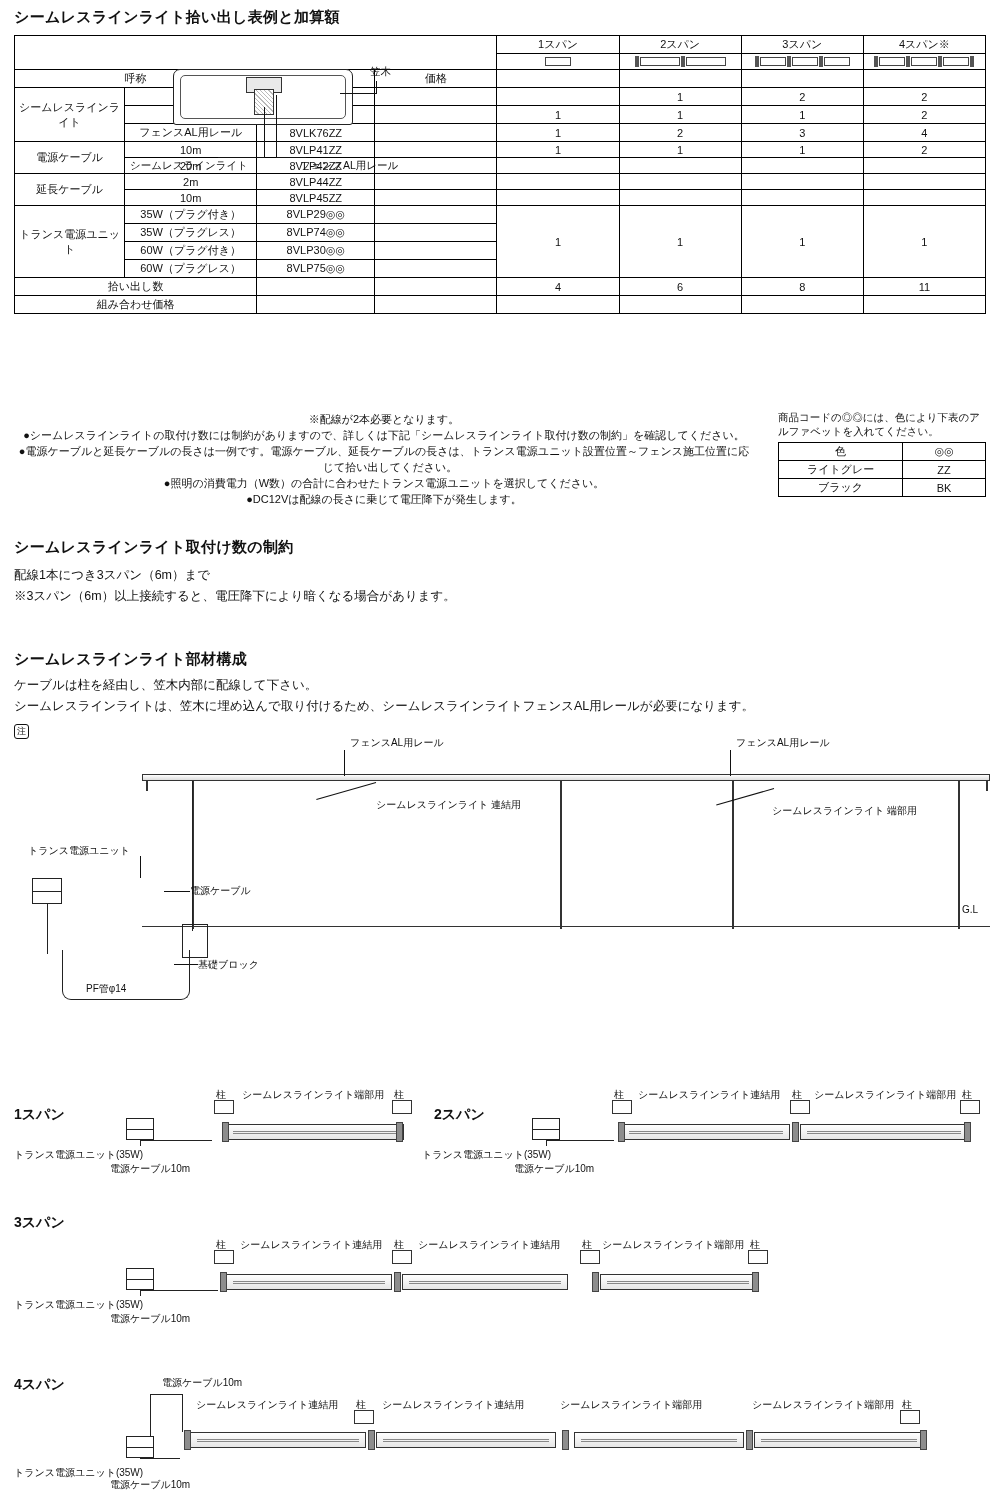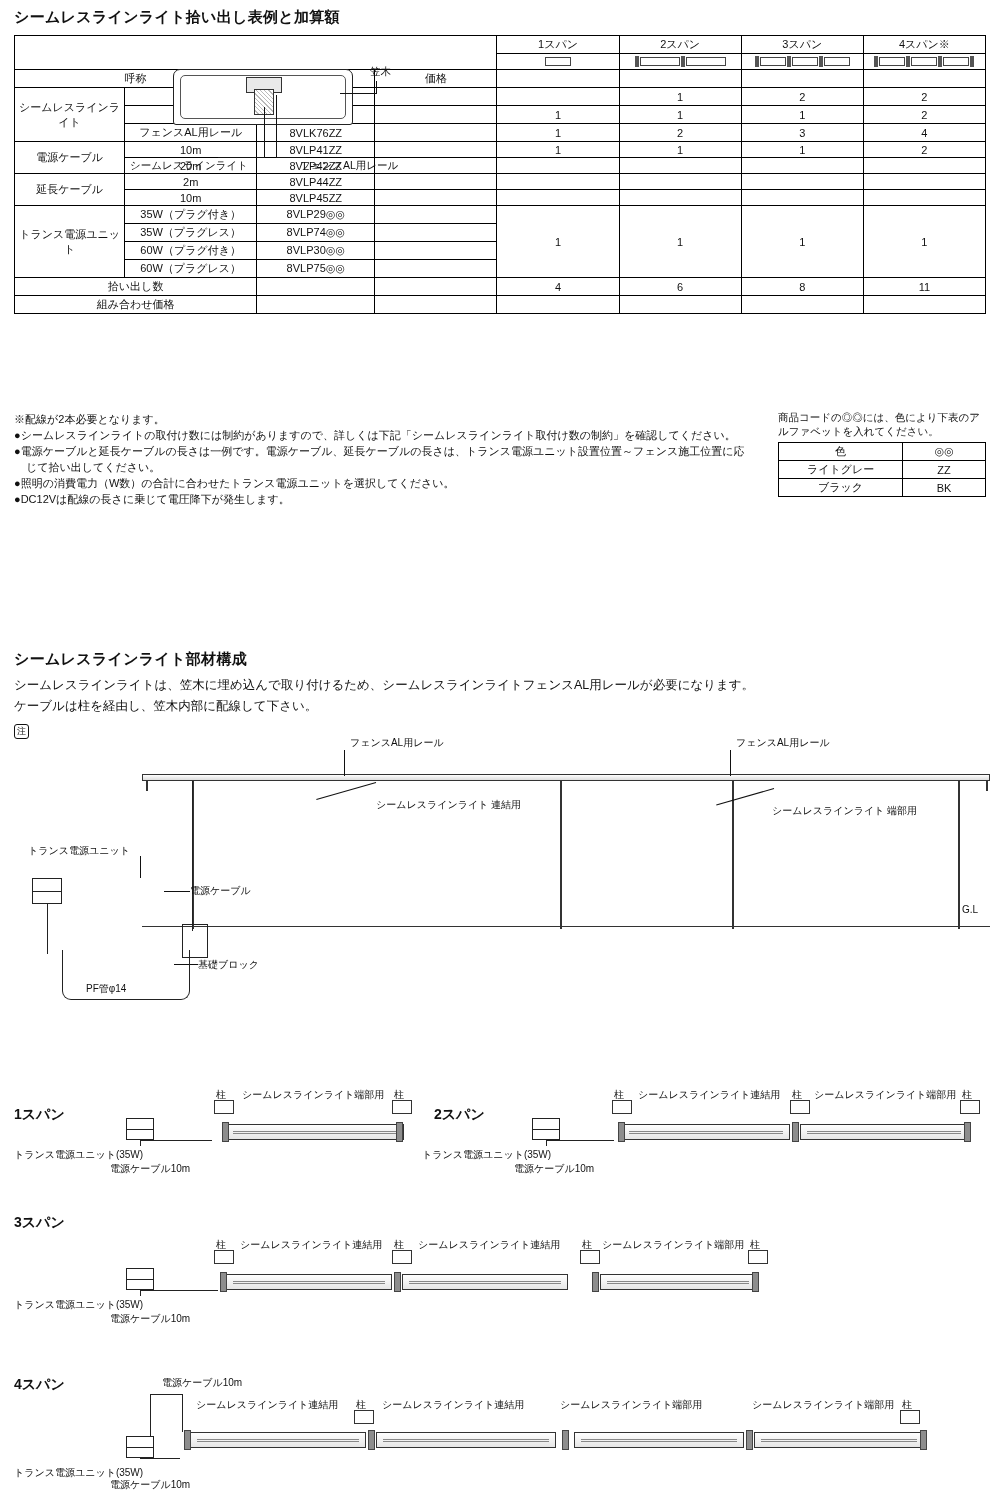--- a/index.html
+++ b/index.html
@@ -63,21 +63,21 @@
   .seg.small { width: 26px; }
   .seg.mid { width: 40px; }
   .node { width: 4px; height: 11px; background: #555; }
 
   .rowhdr { text-align: center; font-size: 11px; }
   .rowsub { text-align: center; font-size: 11px; }
   .code { text-align: center; font-size: 11px; }
   .blank { }
 
   
-  #notes { position: absolute; left: 14px; top: 412px; width: 740px; font-size: 11px; line-height: 1.45; }
+  #notes { position: absolute; left: 14px; top: 412px; width: 740px; font-size: 11px; line-height: 1.45; text-align: center; }
   #notes div { margin: 0; }
   .ind { padding-left: 12px; text-indent: -12px; }
 
   #colorbox { position: absolute; left: 778px; top: 410px; width: 208px; font-size: 10.5px; }
   #colorbox .cap { line-height: 1.35; margin-bottom: 4px; }
   #color-table { width: 208px; }
   #color-table td { height: 17px; font-size: 11px; }
 
   
   #sec2 { position: absolute; left: 14px; top: 538px; width: 700px; }
@@ -356,26 +356,33 @@
         <td>ZZ</td>
       </tr>
       <tr>
         <td>ブラック</td>
         <td>BK</td>
       </tr>
     </tbody>
       </table>
   </div>
 
+  <div id="sec2">
+    <h2 class="section-title">シームレスラインライト取付け数の制約</h2>
+    <div class="body">
+      <div>配線1本につき3スパン（6m）まで</div>
+      <div>※3スパン（6m）以上接続すると、電圧降下により暗くなる場合があります。</div>
+    </div>
+  </div>
 
   <div id="sec3">
     <h2 class="section-title">シームレスラインライト部材構成</h2>
     <div class="body">
+      <div>ケーブルは柱を経由し、笠木内部に配線して下さい。</div>
       <div>シームレスラインライトは、笠木に埋め込んで取り付けるため、シームレスラインライトフェンスAL用レールが必要になります。</div>
-      <div>ケーブルは柱を経由し、笠木内部に配線して下さい。</div>
     </div>
     <div class="note-box">
       <span class="note-mark">注</span>
     </div>
   </div>
 
   <div id="elev">
     <div class="railbar"></div>
 
     <div class="post" style="left:178px; top:45px; height:148px;"></div>

